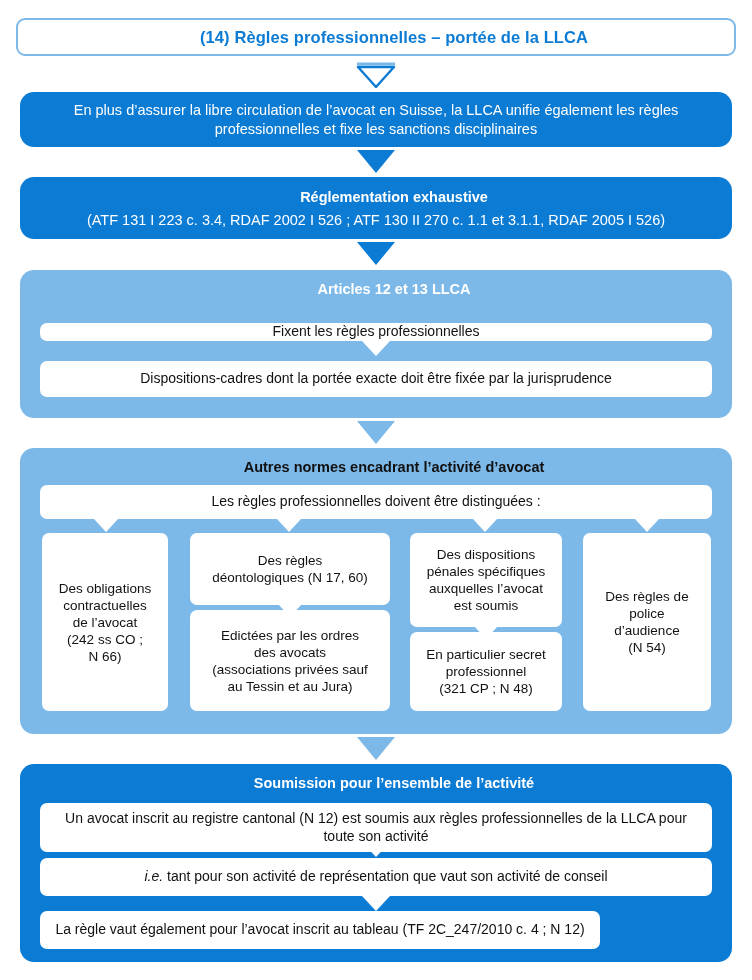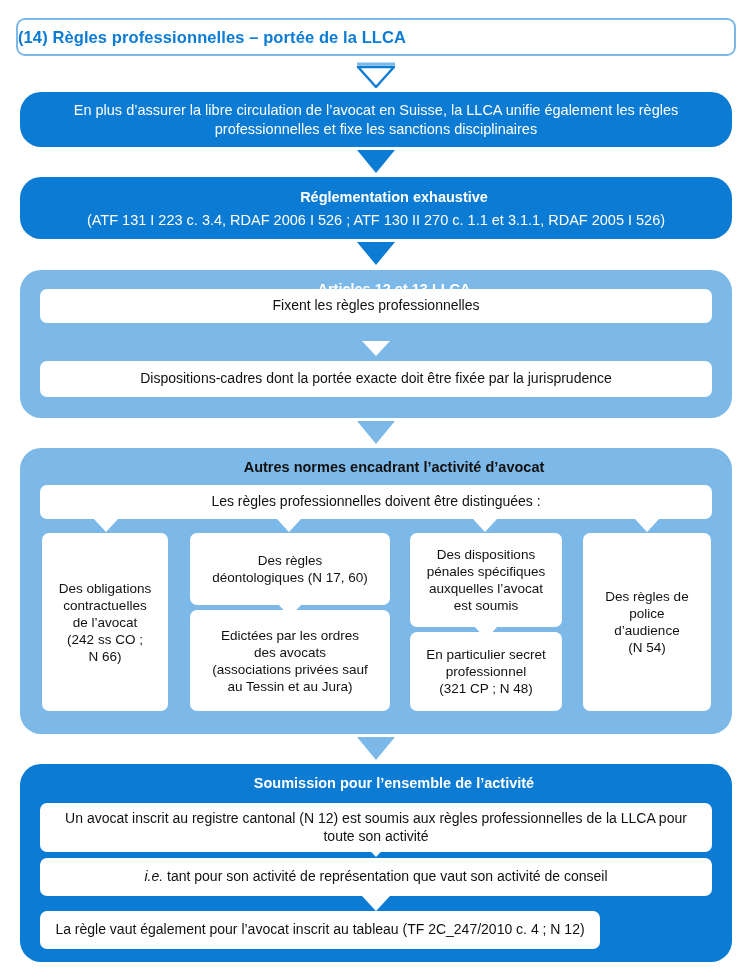--- a/index.html
+++ b/index.html
@@ -29,34 +29,35 @@
     left: 16px;
     top: 18px;
     width: 720px;
     height: 38px;
     box-sizing: border-box;
     border: 2px solid #7db9e8;
     border-radius: 9px;
     background: #ffffff;
     display: flex;
     align-items: center;
-    justify-content: flex-start;
+    justify-content: center;
+    padding-left: 36px;
   }
   .title-text {
     font-size: 16.5px;
     font-weight: bold;
     color: #0b7bd4;
     letter-spacing: 0.1px;
   }
 
   
   .panel {
     position: absolute;
     box-sizing: border-box;
-    border-radius: 21px;
+    border-radius: 14px;
   }
   .panel.dark  { background: #0b7bd4; }
   .panel.light { background: #7db9e8; }
 
   .panel-heading {
     color: #ffffff;
     font-weight: bold;
     font-size: 14.5px;
     text-align: center;
     line-height: 1.25;
@@ -142,29 +143,29 @@
   </div>
 
   <div class="panel dark" style="left:20px; top:92px; width:712px; height:55px;">
     <div class="panel-body-text" style="padding:9px 16px 0 16px;">En plus d’assurer la libre circulation de l’avocat en Suisse, la LLCA unifie également les règles professionnelles et fixe les sanctions disciplinaires</div>
   </div>
 
   <div class="arrow solid-dark" style="left:357px; top:150px;"></div>
 
   <div class="panel dark" style="left:20px; top:177px; width:712px; height:62px;">
     <div class="panel-heading" style="padding-top:11px;">Réglementation exhaustive</div>
-    <div class="panel-body-text" style="padding-top:5px;">(ATF 131 I 223 c. 3.4, RDAF 2006 I 526 ; ATF 130 II 270 c. 1.1 et 3.1.1, RDAF 2005 I 526)</div>
+    <div class="panel-body-text" style="padding-top:5px;">(ATF 131 I 223 c. 3.4, RDAF 2002 I 526 ; ATF 130 II 270 c. 1.1 et 3.1.1, RDAF 2005 I 526)</div>
   </div>
 
   <div class="arrow solid-dark" style="left:357px; top:242px;"></div>
 
   <div class="panel light" style="left:20px; top:270px; width:712px; height:148px;">
     <div class="panel-heading" style="padding-top:10px;">Articles 12 et 13 LLCA</div>
   </div>
-  <div class="card" style="left:40px; top:289px; width:672px; height:34px;">Fixent les règles professionnelles</div>
+  <div class="card" style="left:40px; top:323px; width:672px; height:18px;">Fixent les règles professionnelles</div>
   <div class="arrow white-notch" style="left:362px; top:341px;"></div>
   <div class="card" style="left:40px; top:361px; width:672px; height:36px;">Dispositions-cadres dont la portée exacte doit être fixée par la jurisprudence</div>
 
   <div class="arrow solid-light" style="left:357px; top:421px;"></div>
 
   <div class="panel light" style="left:20px; top:448px; width:712px; height:286px;">
     <div class="panel-heading dark-on-light" style="padding-top:10px;">Autres normes encadrant l’activité d’avocat</div>
   </div>
 
   <div class="card" style="left:40px; top:485px; width:672px; height:34px;">Les règles professionnelles doivent être distinguées :</div>

